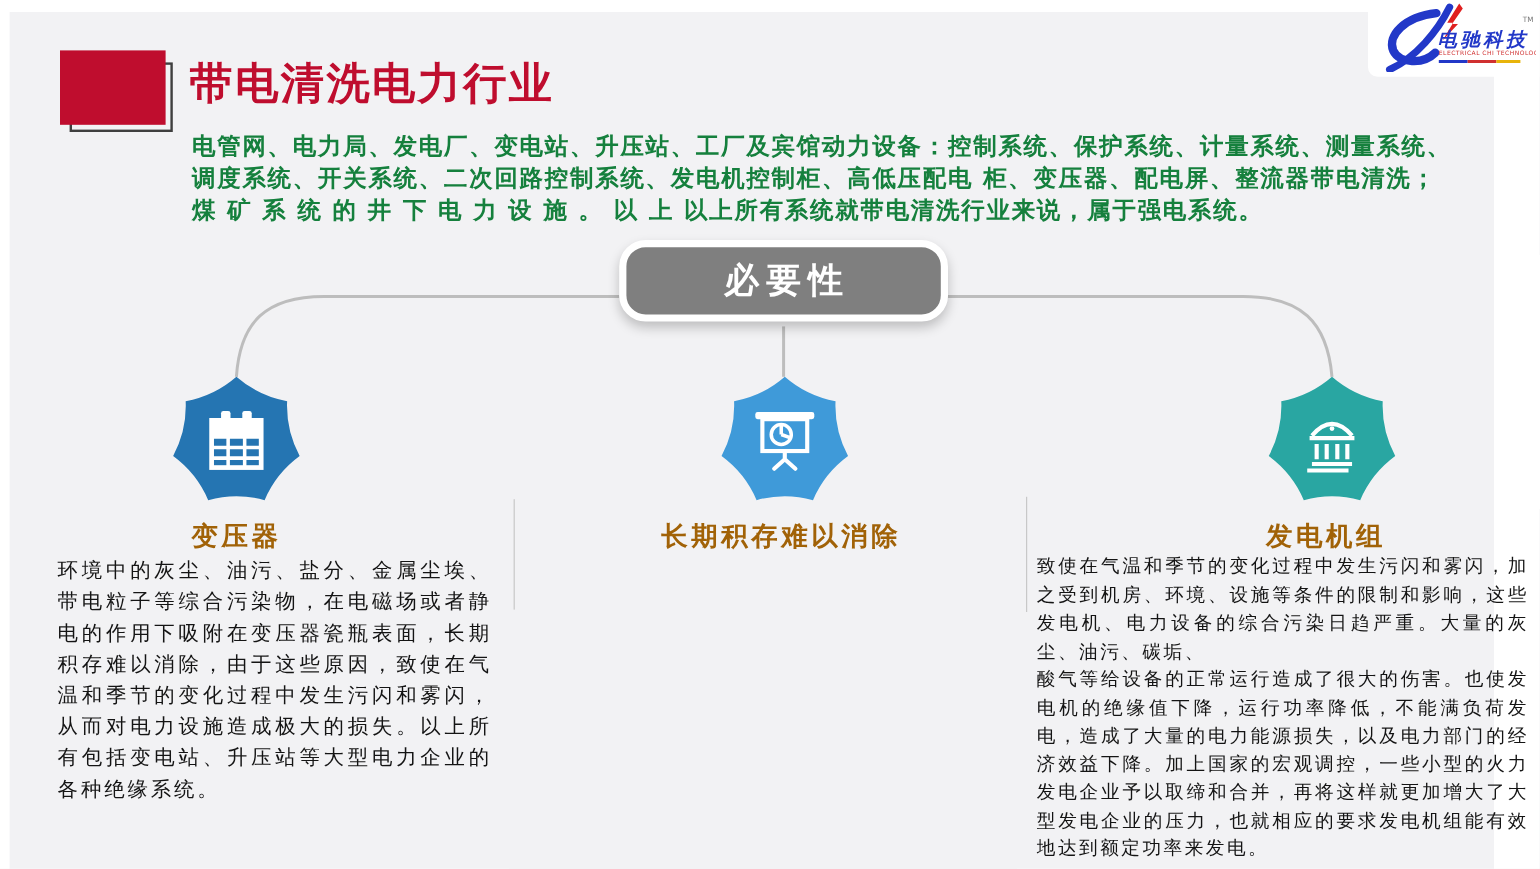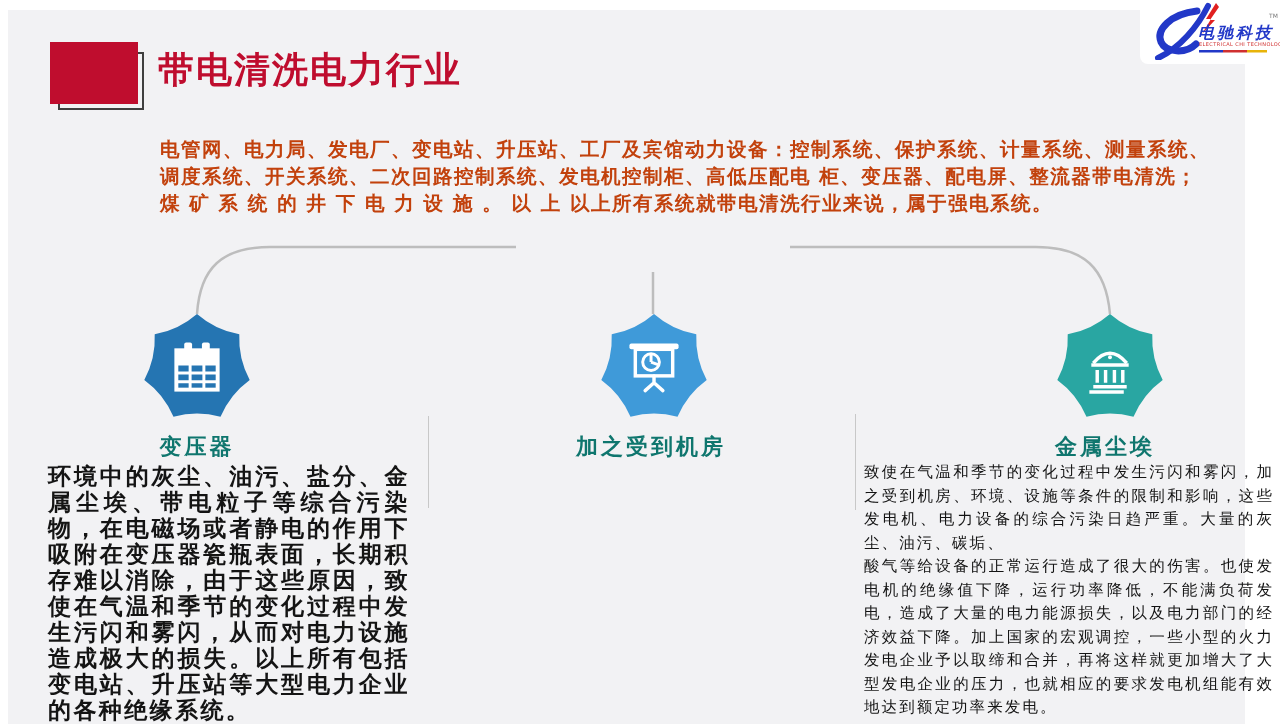--- a/index.html
+++ b/index.html
@@ -30,49 +30,49 @@
     position: absolute; left: 50px; top: 42px; width: 88px; height: 62px;
     background: #bf0d2e;
   }
   .page-title {
     position: absolute; left: 158px; top: 46px;
     font-size: 36px; font-weight: bold; color: #bf0d2e; letter-spacing: 2px; text-align: center;
   }
   .intro {
     position: absolute; left: 160px; top: 108px; width: 1100px;
     font-size: 19.5px; line-height: 27px; font-weight: 600;
-    color: #c2410c; letter-spacing: 1.5px; white-space: pre; margin-top: 28px;
+    color: #15803d; letter-spacing: 1.5px; white-space: pre;
   }
 
   .connector-svg { position: absolute; left: 0; top: 0; pointer-events: none; }
 
   .necessity-box {
     position: absolute; left: 516px; top: 200px; width: 274px; height: 68px;
     background: #7f7f7f; border: 6px solid #ffffff; border-radius: 22px;
     box-shadow: 0 5px 10px rgba(0,0,0,0.22);
     display: flex; align-items: center; justify-content: center;
   }
   .necessity-label {
     color: #ffffff; font-size: 29px; font-weight: bold; letter-spacing: 6px;
     text-indent: 6px;
   }
 
   .star-svg { position: absolute; }
 
   .col-heading {
     position: absolute; top: 432px; font-size: 22px; font-weight: bold;
-    color: #0f766e; text-align: center; letter-spacing: 3px;
+    color: #a16207; text-align: center; letter-spacing: 3px;
   }
   .col-body {
     position: absolute; color: #141414; white-space: pre-line;
     font-weight: 500; text-align: justify;
   }
   .col-body-1 {
     left: 48px; top: 463px; width: 362px;
-    font-size: 23px; line-height: 26px; letter-spacing: 2.4px; font-weight: bold;
+    font-size: 17px; line-height: 26px; letter-spacing: 2.4px;
   }
   .col-body-2 {
     left: 446px; top: 461px; width: 412px;
     font-size: 16px; line-height: 25.5px; letter-spacing: 2.4px;
   }
   .col-body-3 {
     left: 864px; top: 461px; width: 410px;
     font-size: 15.5px; line-height: 23.5px; letter-spacing: 2.1px;
   }
   .divider {
@@ -110,20 +110,23 @@
     <rect x="73" y="48" width="24" height="2.5" fill="#d03030"></rect>
     <rect x="97" y="48" width="20" height="2.5" fill="#e8b40a"></rect>
   </svg>
 
   <svg class="connector-svg" width="1283" height="724" viewBox="0 0 1283 724">
     <path d="M516,247 H270 C222,247 200,268 197,314" fill="none" stroke="#bdbdbd" stroke-width="2.5"></path>
     <path d="M790,247 H1036 C1084,247 1106,268 1110,314" fill="none" stroke="#bdbdbd" stroke-width="2.5"></path>
     <path d="M653,272 V314" fill="none" stroke="#bdbdbd" stroke-width="2.5"></path>
   </svg>
 
+  <div class="necessity-box">
+    <span class="necessity-label">必要性</span>
+  </div>
 
   <svg class="star-svg" style="left:138px; top:309px;" width="118" height="118" viewBox="-60 -60 120 120">
     <path d="M0,-55 Q18.7,-38.7 43,-34.3 Q41.9,-9.6 53.6,12.2 Q33.6,26.8 23.9,49.6 Q0,43 -23.9,49.6 Q-33.6,26.8 -53.6,12.2 Q-41.9,-9.6 -43,-34.3 Q-18.7,-38.7 0,-55 Z" fill="#2575b2"></path>
     <rect x="-13" y="-26" width="8" height="12" rx="2" fill="#ffffff"></rect>
     <rect x="5" y="-26" width="8" height="12" rx="2" fill="#ffffff"></rect>
     <rect x="-21" y="-18" width="42" height="14" fill="#ffffff"></rect>
     <rect x="-21" y="-18" width="42" height="40" fill="none" stroke="#ffffff" stroke-width="4"></rect>
     <path d="M-21,-4 H21 M-7,-4 V22 M7,-4 V22 M-21,5 H21 M-21,14 H21" stroke="#ffffff" stroke-width="3" fill="none"></path>
   </svg>
 
@@ -140,22 +143,22 @@
     <path d="M0,-55 Q18.7,-38.7 43,-34.3 Q41.9,-9.6 53.6,12.2 Q33.6,26.8 23.9,49.6 Q0,43 -23.9,49.6 Q-33.6,26.8 -53.6,12.2 Q-41.9,-9.6 -43,-34.3 Q-18.7,-38.7 0,-55 Z" fill="#29a6a2"></path>
     <path d="M-17,-5 Q0,-25 17,-5" fill="none" stroke="#ffffff" stroke-width="3.5"></path>
     <circle cx="0" cy="-11" r="2" fill="#ffffff"></circle>
     <path d="M-19,-3 H19" stroke="#ffffff" stroke-width="3.5"></path>
     <path d="M-13,2 V15 M-4.5,2 V15 M4.5,2 V15 M13,2 V15" stroke="#ffffff" stroke-width="3.5"></path>
     <path d="M-17,19 H17" stroke="#ffffff" stroke-width="3.5"></path>
     <path d="M-21,24.5 H14" stroke="#ffffff" stroke-width="3.5"></path>
   </svg>
 
   <div class="col-heading" style="left:97px; width:200px;">变压器</div>
-  <div class="col-heading" style="left:501px; width:300px;">加之受到机房</div>
-  <div class="col-heading" style="left:955px; width:300px;">金属尘埃</div>
+  <div class="col-heading" style="left:501px; width:300px;">长期积存难以消除</div>
+  <div class="col-heading" style="left:955px; width:300px;">发电机组</div>
 
   <div class="divider divider-1"></div>
   <div class="divider divider-2"></div>
 
   <div class="col-body col-body-1">环境中的灰尘、油污、盐分、金属尘埃、带电粒子等综合污染物，在电磁场或者静电的作用下吸附在变压器瓷瓶表面，长期积存难以消除，由于这些原因，致使在气温和季节的变化过程中发生污闪和雾闪，从而对电力设施造成极大的损失。以上所有包括变电站、升压站等大型电力企业的各种绝缘系统。</div>
   <div class="col-body col-body-3">致使在气温和季节的变化过程中发生污闪和雾闪，加之受到机房、环境、设施等条件的限制和影响，这些发电机、电力设备的综合污染日趋严重。大量的灰尘、油污、碳垢、
 酸气等给设备的正常运行造成了很大的伤害。也使发电机的绝缘值下降，运行功率降低，不能满负荷发电，造成了大量的电力能源损失，以及电力部门的经济效益下降。加上国家的宏观调控，一些小型的火力发电企业予以取缔和合并，再将这样就更加增大了大型发电企业的压力，也就相应的要求发电机组能有效地达到额定功率来发电。</div>
 
 </div>
 

